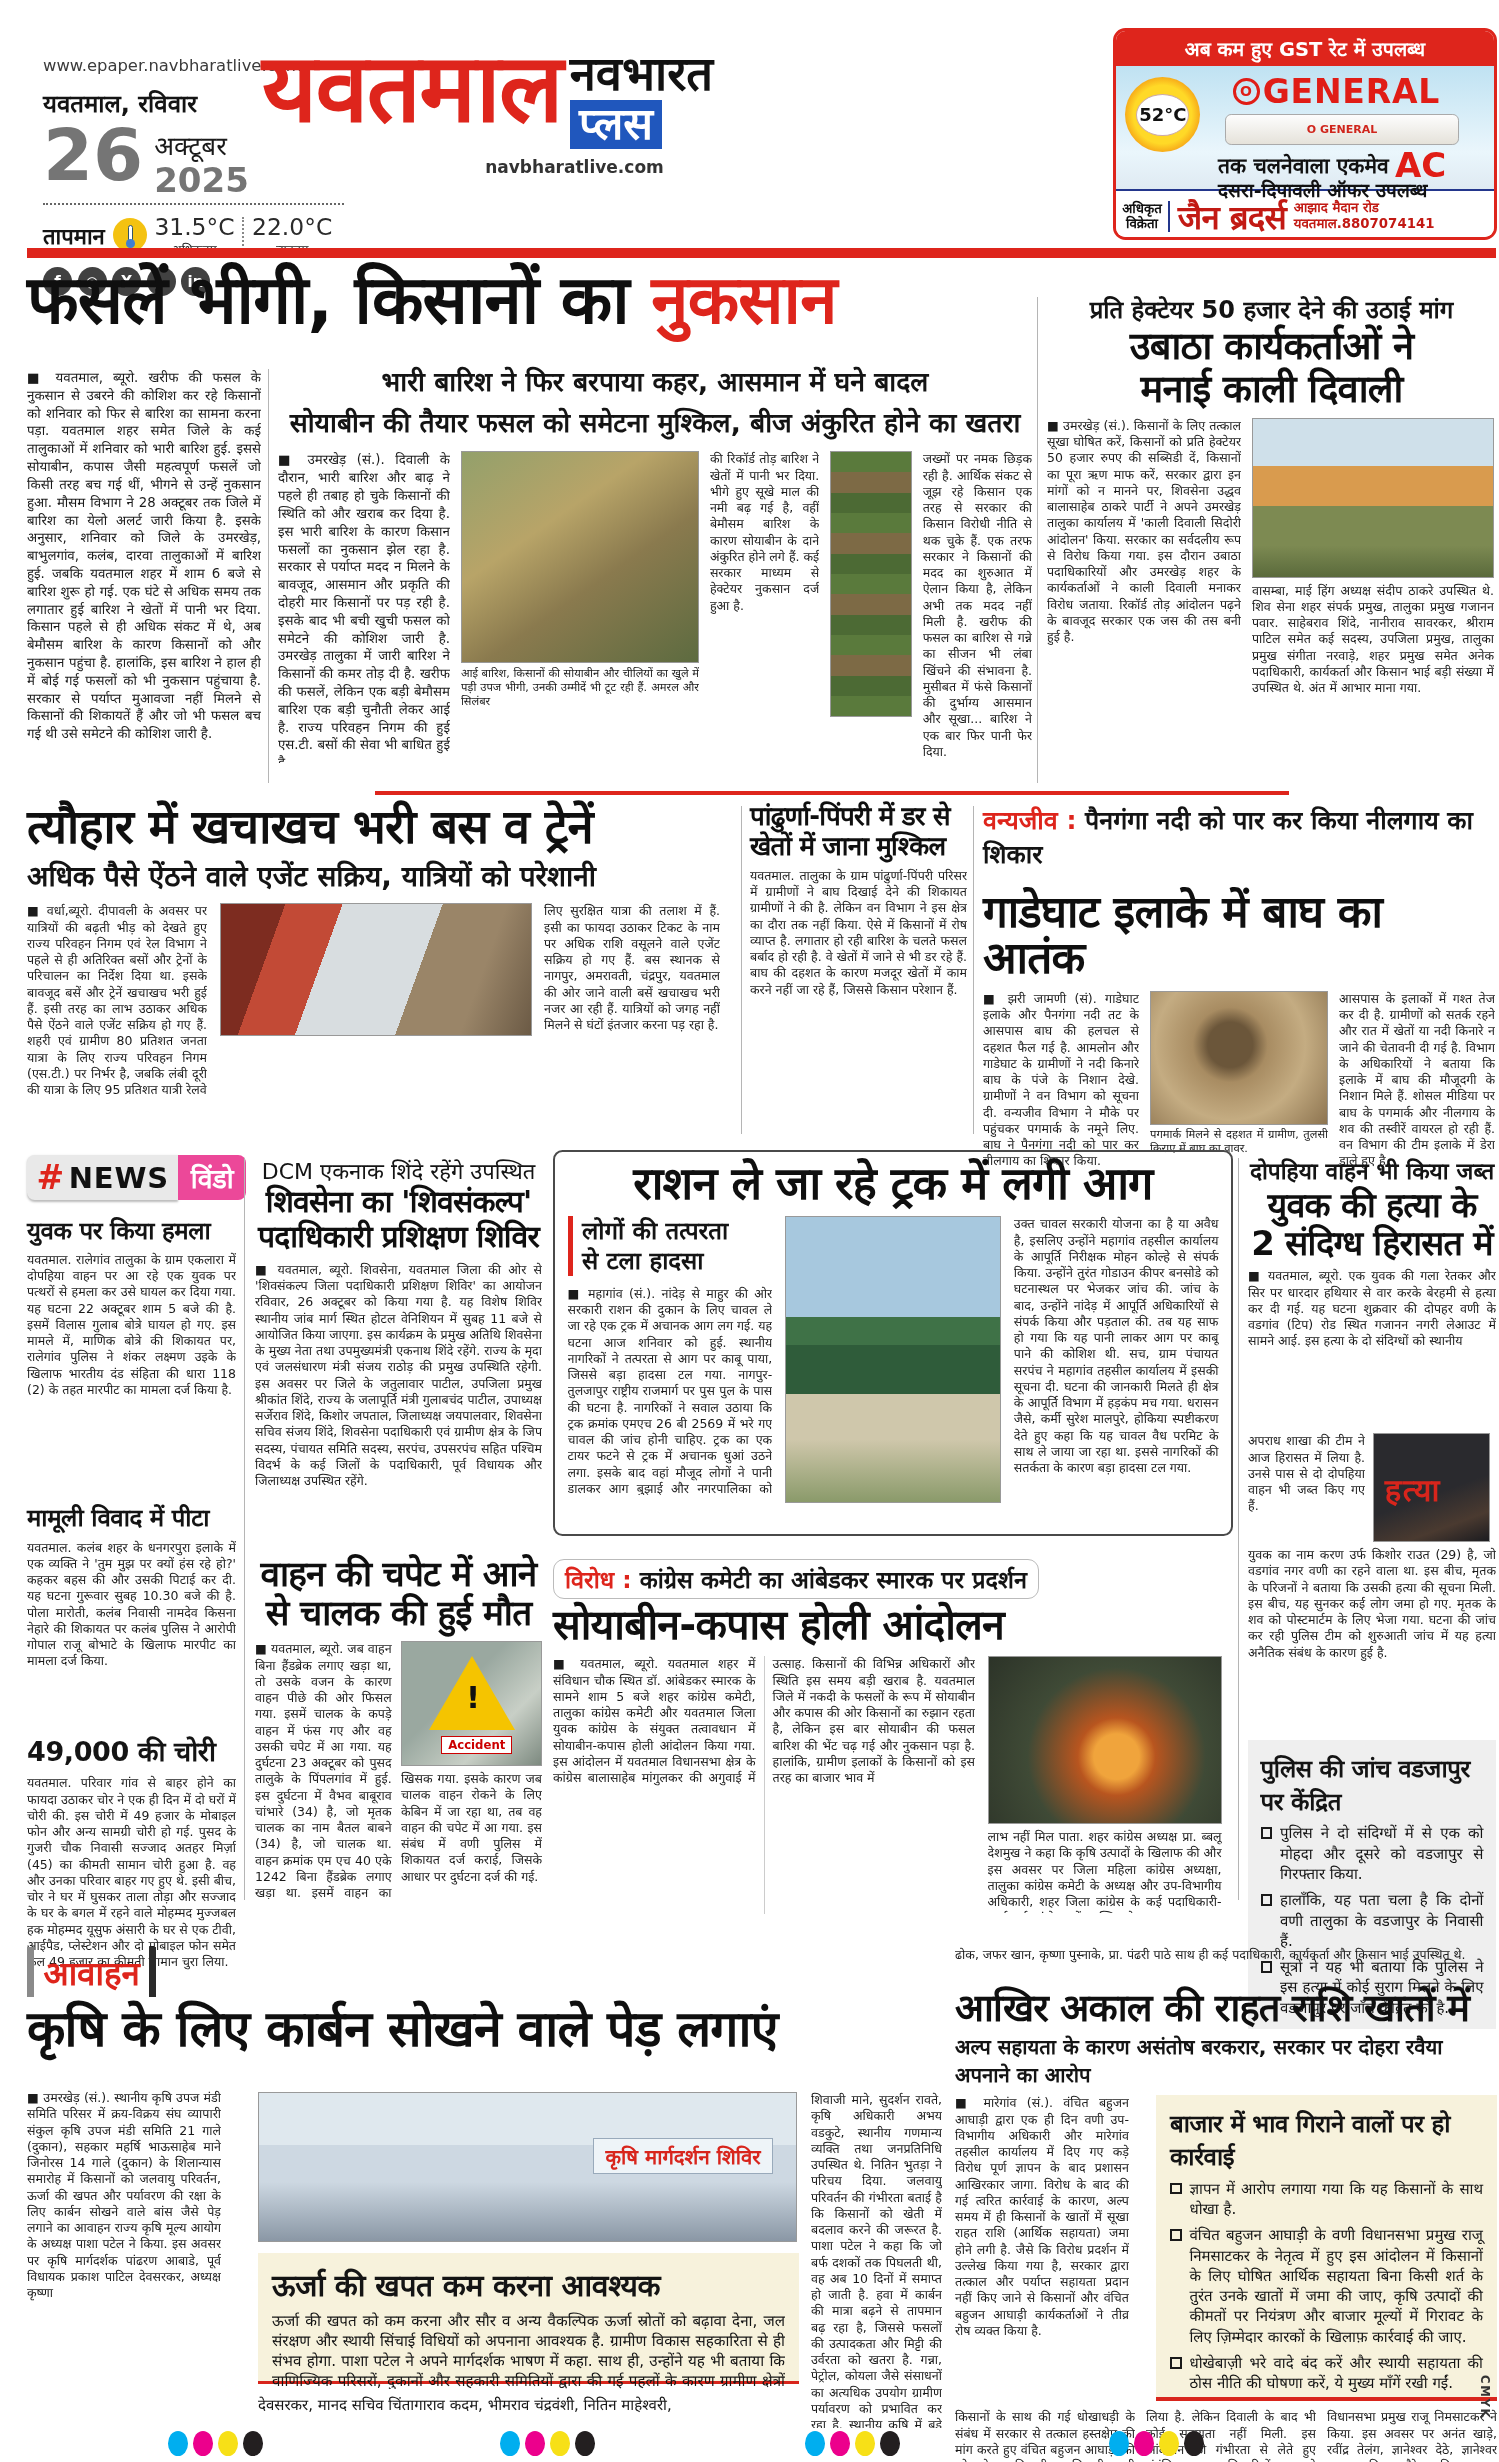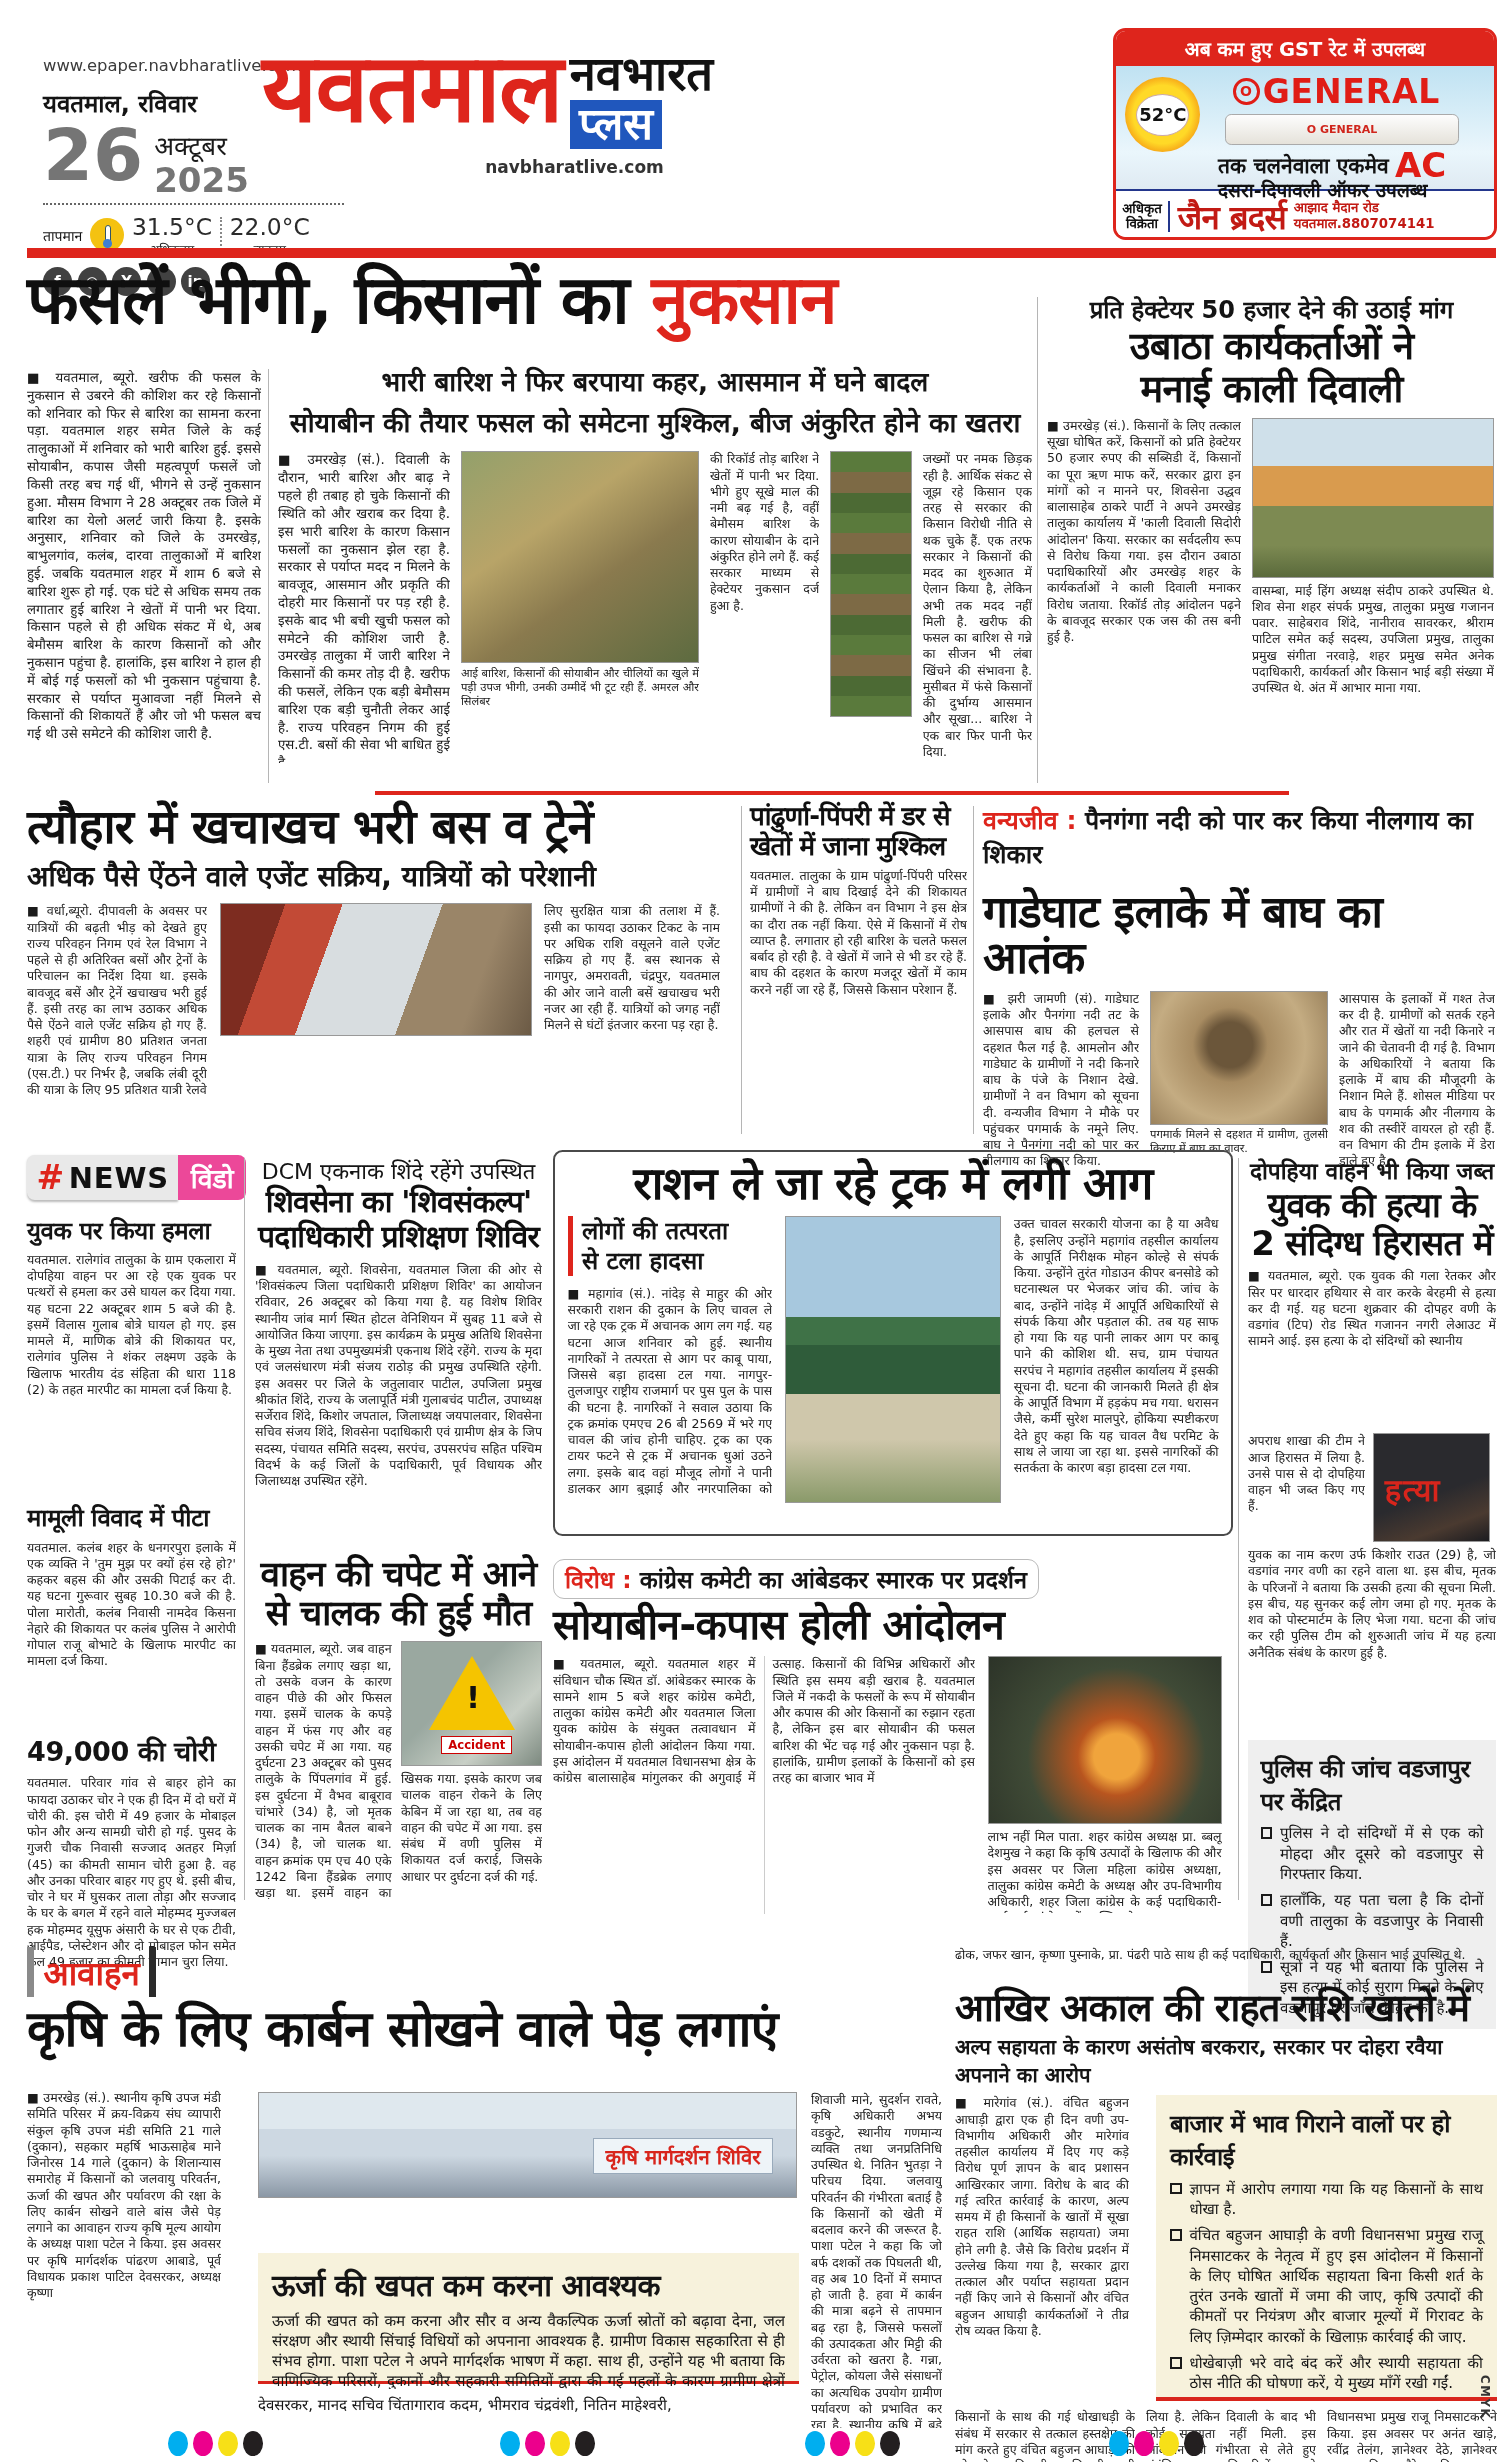--- a/index.html
+++ b/index.html
@@ -23,21 +23,21 @@
   
   .url-txt{font-size:16.4px;color:#3c3c3c}
   .dateline{font-size:24px;font-weight:bold;margin-top:11px}
   .daterow{display:flex;align-items:flex-start;margin-top:1.6px}
   .bigday{font-size:72px;font-weight:bold;color:#757575;line-height:.95}
   .mys{margin-left:11px;margin-top:6.2px}
   .month{font-size:26px;font-weight:normal;color:#1a1a1a}
   .year{font-size:34px;font-weight:bold;color:#757575;line-height:1.05}
   .dotline{border-top:2.3px dotted #666;width:301px;margin-top:4.7px}
   .weather{display:flex;align-items:center;gap:7.8px;margin-top:7.8px}
-  .w-label{font-size:14px;font-weight:normal}
+  .w-label{font-size:22px;font-weight:bold}
   .thermo{width:34px;height:34px;border-radius:50%;background:#f4c211;position:relative;flex:none}
   .thermo i{position:absolute;left:15px;top:6.2px;width:5.5px;height:19px;background:#fff;border:0.8px solid #356;border-radius:3.1px}
   .thermo b{position:absolute;left:13.3px;top:21px;width:8.6px;height:8.6px;background:#3f7fd2;border-radius:50%}
   .temp{font-size:23.4px;color:#2b2b2b}
   .temp-cap{font-size:12.5px;text-align:center;color:#222}
   .wdiv{border-left:2.3px dotted #888;height:36px}
   .social{display:flex;gap:5.5px;margin-top:9.4px}
   .soc{width:29px;height:29px;border-radius:50%;background:#414141;color:#fff;display:flex;align-items:center;justify-content:center;font-size:15px;font-weight:bold}
   .masthead{display:flex;align-items:flex-start}
   .mh1{font-size:95px;font-weight:bold;color:#de251c;line-height:.92;letter-spacing:-1.6px}
@@ -350,21 +350,21 @@
     <div class="label-chip">
       <span class="gbar"></span>
       <span class="awahan">आवाहन</span>
       <span class="bbar"></span>
     </div>
     <div class="headline" style="font-size:50px;line-height:1.05;margin-top:6.2px">कृषि के लिए कार्बन सोखने वाले पेड़ लगाएं</div>
   </div>
 
   <div class="abs body-sm clip" style="left:27px;top:2090px;width:194px;height:336px">■ उमरखेड़ (सं.). स्थानीय कृषि उपज मंडी समिति परिसर में क्रय-विक्रय संघ व्यापारी संकुल कृषि उपज मंडी समिति 21 गाले (दुकान), सहकार महर्षि भाऊसाहेब माने जिनोरस 14 गाले (दुकान) के शिलान्यास समारोह में किसानों को जलवायु परिवर्तन, ऊर्जा की खपत और पर्यावरण की रक्षा के लिए कार्बन सोखने वाले बांस जैसे पेड़ लगाने का आवाहन राज्य कृषि मूल्य आयोग के अध्यक्ष पाशा पटेल ने किया. इस अवसर पर कृषि मार्गदर्शक पांढरण आबाडे, पूर्व विधायक प्रकाश पाटिल देवसरकर, अध्यक्ष कृष्णा</div>
 
-  <div class="abs photo" style="left:258px;top:2092px;width:539px;height:106px;background:linear-gradient(180deg,#dfe8ee 0 35%,#cdd8e2 35% 60%,#8a97a5 100%)">
+  <div class="abs photo" style="left:258px;top:2092px;width:539px;height:150px;background:linear-gradient(180deg,#dfe8ee 0 35%,#cdd8e2 35% 60%,#8a97a5 100%)">
     <div style="position:absolute;right:23.4px;top:45px;background:#eef4f8;color:#d8251c;font-size:20.3px;font-weight:bold;padding:3.1px 11px;border:0.8px solid #9ab">कृषि मार्गदर्शन शिविर</div>
   </div>
   <div class="abs body-sm clip" style="left:811px;top:2092px;width:131px;height:336px">शिवाजी माने, सुदर्शन रावते, कृषि अधिकारी अभय वडकुटे, स्थानीय गणमान्य व्यक्ति तथा जनप्रतिनिधि उपस्थित थे. नितिन भुतड़ा ने परिचय दिया. जलवायु परिवर्तन की गंभीरता बताई है कि किसानों को खेती में बदलाव करने की जरूरत है. पाशा पटेल ने कहा कि जो बर्फ दशकों तक पिघलती थी, वह अब 10 दिनों में समाप्त हो जाती है. हवा में कार्बन की मात्रा बढ़ने से तापमान बढ़ रहा है, जिससे फसलों की उत्पादकता और मिट्टी की उर्वरता को खतरा है. गन्ना, पेट्रोल, कोयला जैसे संसाधनों का अत्यधिक उपयोग ग्रामीण पर्यावरण को प्रभावित कर रहा है. स्थानीय कृषि में बड़े पैमाने पर कार्बन अवशोषित करने वाले पेड़ लगाए जाने चाहिए.</div>
 
   <div class="abs cream-box" style="left:258px;top:2253px;width:541px;height:131px;border-bottom:3.9px solid #d8251c">
     <div class="box-title" style="font-size:30px">ऊर्जा की खपत कम करना आवश्यक</div>
     <div class="clip j" style="font-size:15.2px;line-height:1.32;height:78px">ऊर्जा की खपत को कम करना और सौर व अन्य वैकल्पिक ऊर्जा स्रोतों को बढ़ावा देना, जल संरक्षण और स्थायी सिंचाई विधियों को अपनाना आवश्यक है. ग्रामीण विकास सहकारिता से ही संभव होगा. पाशा पटेल ने अपने मार्गदर्शक भाषण में कहा. साथ ही, उन्होंने यह भी बताया कि वाणिज्यिक परिसरों, दुकानों और सहकारी समितियों द्वारा की गई पहलों के कारण ग्रामीण क्षेत्रों में रोज़गार और बाज़ार निर्माण के अवसर बढ़े हैं.</div>
   </div>
   <div class="abs" style="left:258px;top:2394px;width:541px;font-size:15px">देवसरकर,  मानद  सचिव  चिंतागाराव    कदम, भीमराव चंद्रवंशी, नितिन माहेश्वरी,</div>
 

